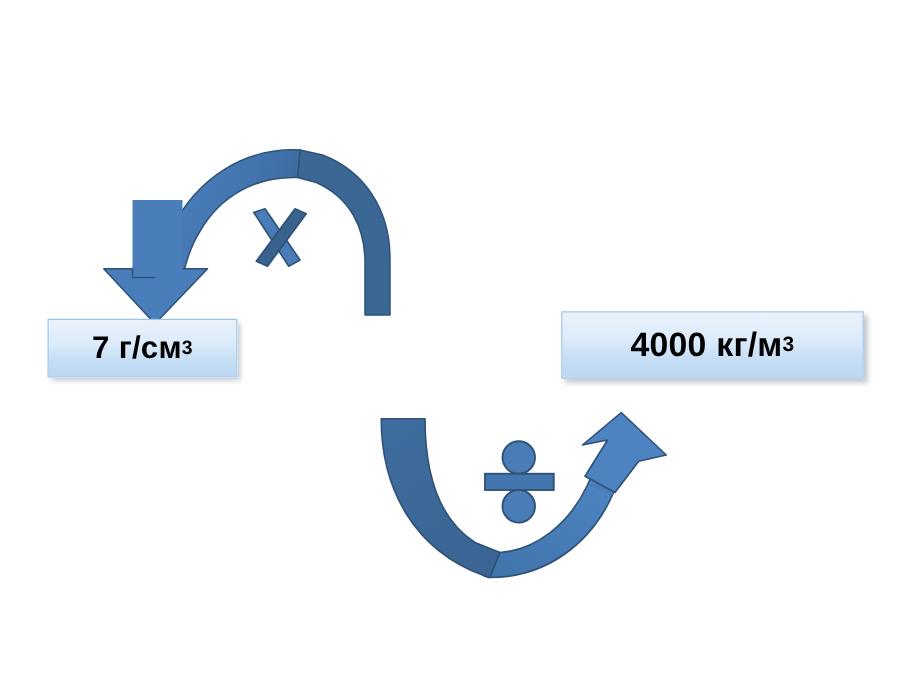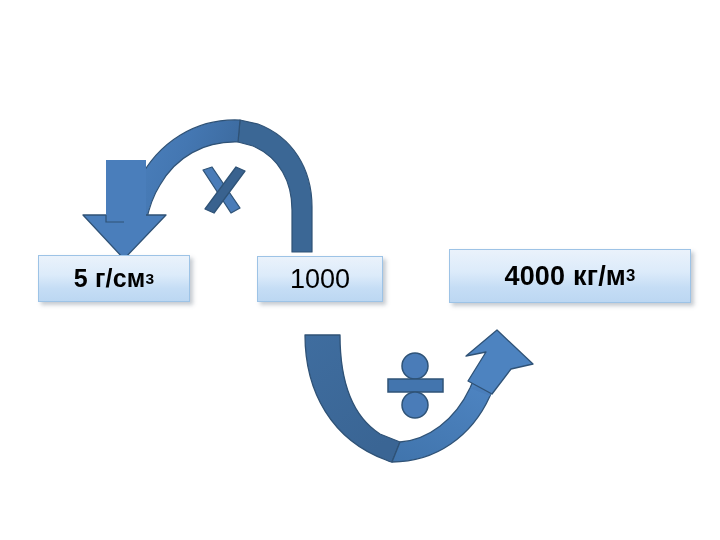--- a/index.html
+++ b/index.html
@@ -169,26 +169,23 @@
     </g>
 
     <g>
       <circle cx="415" cy="366" r="13" fill="#4a7cb8" stroke="#2f5377" stroke-width="1.5"></circle>
       <rect x="388" y="379" width="55" height="13" fill="#4375ae" stroke="#2f5377" stroke-width="1.5"></rect>
       <circle cx="415" cy="405" r="13" fill="#4a7cb8" stroke="#2f5377" stroke-width="1.5"></circle>
     </g>
   </svg>
 
   <div class="value-box" id="box-density-cgs">
-    <span>5 г/см</span>
+    <span>7 г/см</span>
       <span class="sup">3</span>
   </div>
 
-  <div class="value-box" id="box-factor">
-    <span>1000</span>
-  </div>
 
   <div class="value-box" id="box-density-si">
     <span>4000 кг/м</span>
       <span class="sup">3</span>
   </div>
 
 </div>
 
 </body></html>

